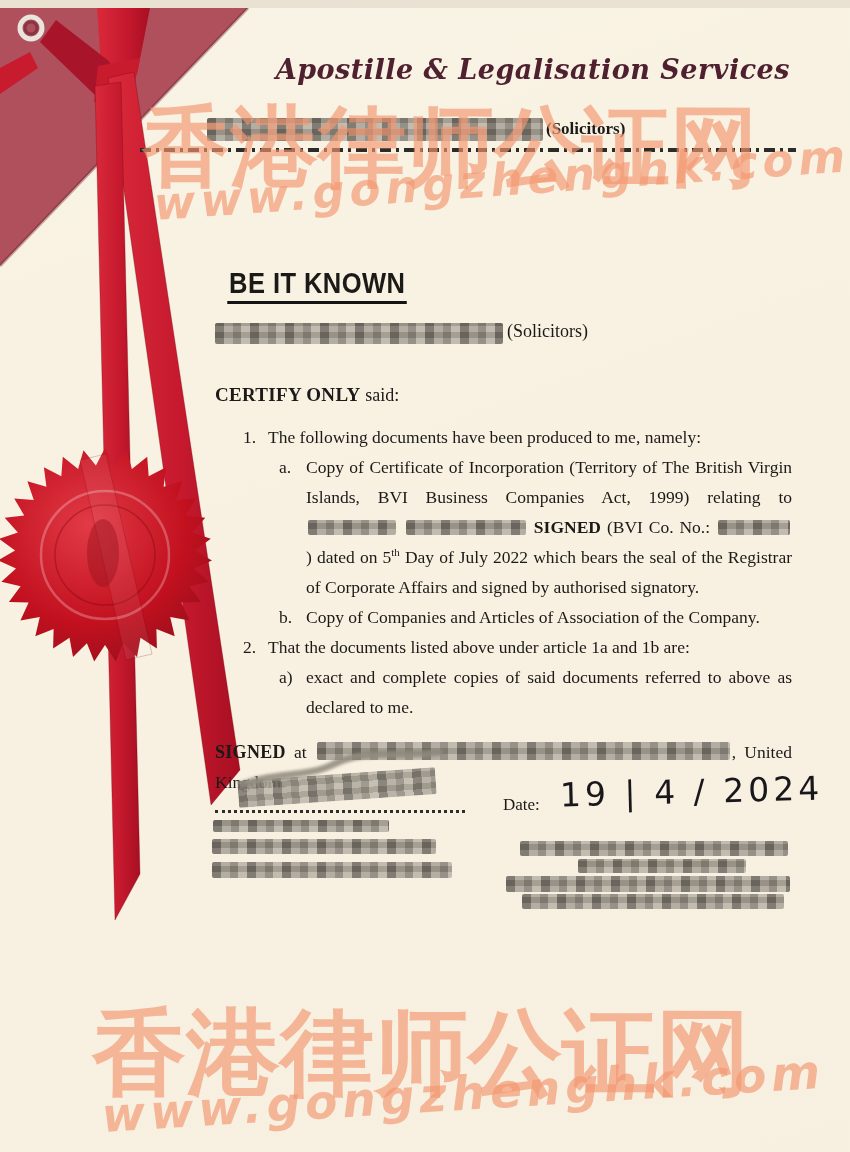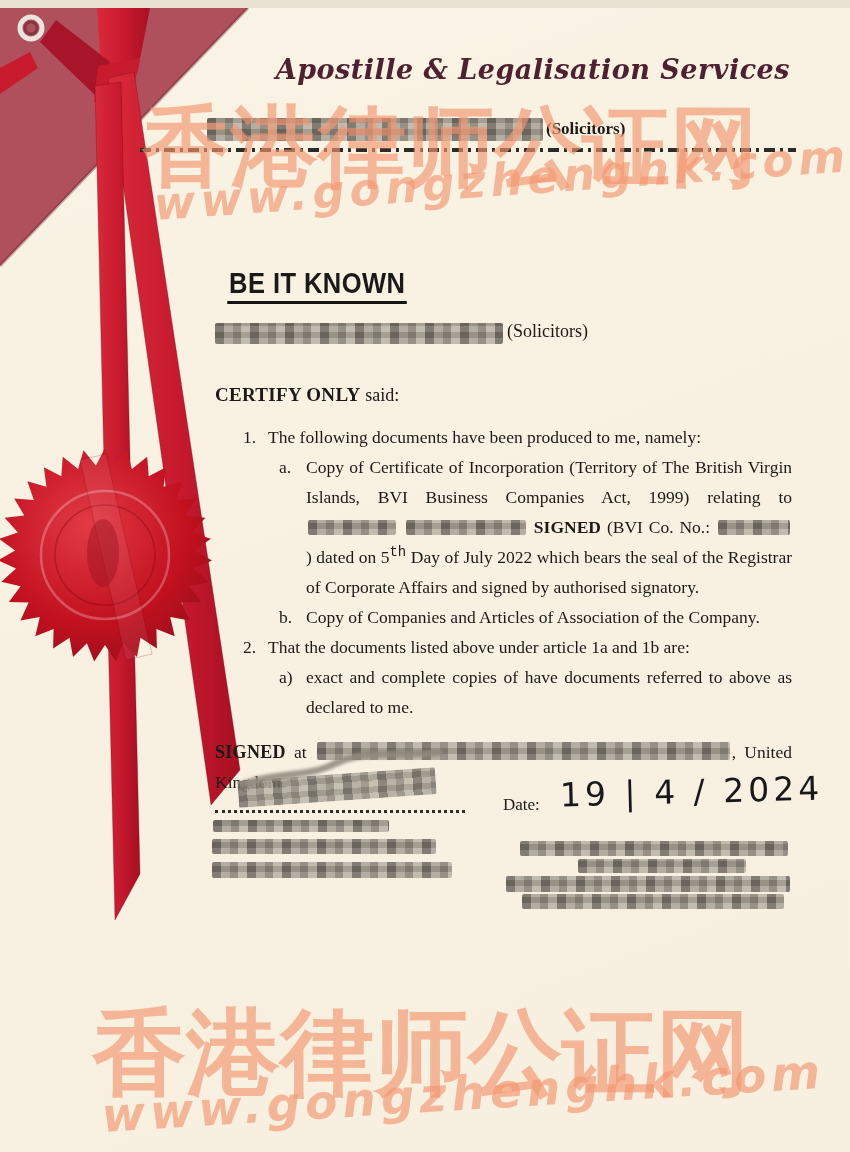--- a/index.html
+++ b/index.html
@@ -47,21 +47,21 @@
   .certify{left:215px;top:376px;font-size:18px;}
   .certify b{font-size:19px;letter-spacing:.3px;}
   .flow{left:215px;top:414px;width:577px;font-size:17.5px;line-height:30px;}
   .li{display:flex;}
   .li .num{flex:0 0 auto;}
   .l1{margin-left:28px}.l1 .num{width:25px}
   .l2{margin-left:64px}.l2 .num{width:27px}
   .txt{flex:1;text-align:justify;}
   .signed{margin-top:15px;text-align:justify;}
   .signed b{font-size:18px;letter-spacing:.3px;}
-  sup{font-size:14px;line-height:0;font-family:Liberation Mono, monospace;}
+  sup{font-size:11px;line-height:0;}
   
   .sig-dots{left:215px;top:782px;width:250px;height:20px;border-bottom:3.2px dotted #2d2d2a;}
   .sig-strip{left:238px;top:766px;width:198px;height:27px;transform:rotate(-4deg);opacity:.9;}
   .sig-curve{left:230px;top:738px;}
   .date-label{left:503px;top:787px;font-size:17px;}
   .date-value{left:560px;top:764px;font-family:"DejaVu Sans","Liberation Sans",sans-serif;
     font-size:33px;letter-spacing:4px;color:#17171c;transform:rotate(-1.5deg);white-space:nowrap;}
   
   .l-r1{left:213px;top:812px;width:176px;height:12px;}
   .l-r2{left:212px;top:831px;width:224px;height:15px;}
@@ -148,21 +148,21 @@
     <div class="li l2">
       <span class="num">b.</span>
       <span class="txt">Copy of Companies and Articles of Association of the Company.</span>
     </div>
     <div class="li l1">
       <span class="num">2.</span>
       <span class="txt">That the documents listed above under article 1a and 1b are:</span>
     </div>
     <div class="li l2">
       <span class="num">a)</span>
-      <span class="txt">exact and complete copies of have documents referred to above as declared to me.</span>
+      <span class="txt">exact and complete copies of said documents referred to above as declared to me.</span>
     </div>
     <div class="signed">
       <b>SIGNED</b><span> at</span>
       <span class="redact rinline w415"></span><span>, United Kingdom.</span>
     </div>
   </div>
 
   <div class="content sig-dots"></div>
   <div class="content redact sig-strip"></div>
   <svg class="content sig-curve" width="220" height="46">

